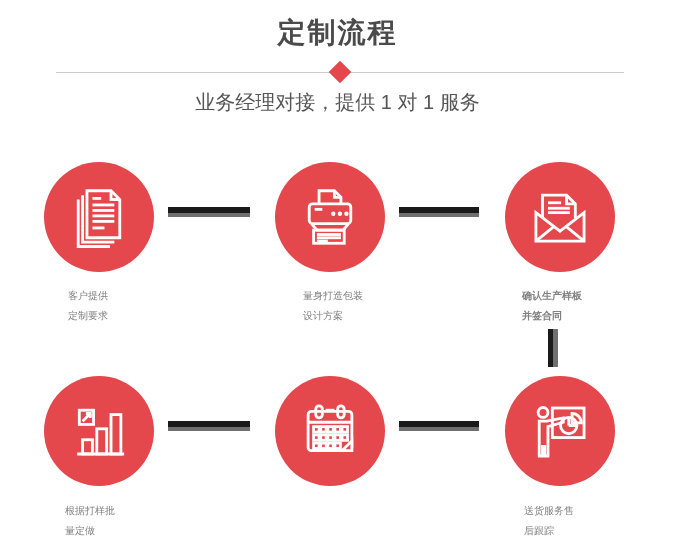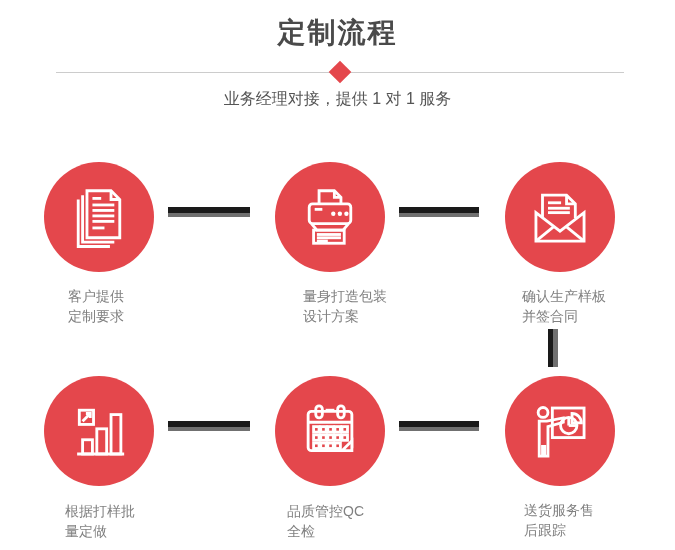--- a/index.html
+++ b/index.html
@@ -15,33 +15,33 @@
   .divider{
     position:absolute;top:72px;left:56px;right:51px;height:0;
     border-top:1px solid var(--divider-color,#ccc);
   }
   .diamond{
     position:absolute;top:64px;left:332px;width:16px;height:16px;
     background:var(--accent-red,#E4474C);transform:rotate(45deg);
   }
   .subtitle{
     position:absolute;top:89px;left:0;width:100%;text-align:center;
-    font-size:16px;color:var(--subtitle-color,#555);
+    font-size:20px;color:var(--subtitle-color,#555);
   }
   .circle{
     position:absolute;width:110px;height:110px;border-radius:50%;
     background:var(--accent-red,#E4474C);
     display:flex;align-items:center;justify-content:center;
   }
   .circle svg{display:block;}
   .icon{stroke:#fff;fill:none;stroke-width:2.6;}
   .fill-red{fill:var(--accent-red,#E4474C);}
   .fill-white{fill:#fff;stroke:none;}
   .step-label{
-    position:absolute;font-size:14px;line-height:20px;
+    position:absolute;font-size:10px;line-height:20px;
     color:var(--label-color,#808080);white-space:pre-line;text-align:left;
   }
   .hbar{
     position:absolute;width:82px;height:10px;
     background:linear-gradient(to bottom,var(--connector-dark,#1a1a1a) 0 55%,var(--connector-gray,#707070) 55% 100%);
   }
   .vbar{
     position:absolute;width:10px;height:38px;
     background:linear-gradient(to right,var(--connector-dark,#1a1a1a) 0 55%,var(--connector-gray,#707070) 55% 100%);
   }
@@ -105,21 +105,21 @@
       <path d="M16,33 V12 H38 L46,20 V33"></path>
       <path d="M38,12 V20 H46"></path>
       <path d="M21,19 H33"></path>
       <path d="M21,24 H41"></path>
       <path d="M21,28 H41"></path>
       <path class="fill-red" d="M10,28 L32,45 L54,28 V54 H10 Z"></path>
       <path d="M10,54 L26,41"></path>
       <path d="M54,54 L38,41"></path>
     </svg>
   </div>
-  <div class="step-label" style="left:522px;top:286px;">确认生产样板
+  <div class="step-label" style="left:522px;top:286px;font-weight:bold;">确认生产样板
 并签合同</div>
 
   <div class="circle" style="left:44px;top:376px;">
     <svg class="icon" width="70" height="70" viewBox="0 0 64 64">
       <rect x="14" y="13" width="13" height="13"></rect>
       <path d="M17,23 L24,16"></path>
       <path d="M20,16 H24 V20"></path>
       <rect x="17" y="40" width="9" height="13"></rect>
       <rect x="30" y="30" width="9" height="23"></rect>
       <rect x="43" y="17" width="9" height="36"></rect>
@@ -146,22 +146,20 @@
         <rect x="30" y="35.5" width="5" height="5"></rect>
         <rect x="36.5" y="35.5" width="5" height="5"></rect>
         <rect x="43" y="35.5" width="5" height="5"></rect>
       <rect x="17" y="43" width="5" height="5"></rect>
         <rect x="23.5" y="43" width="5" height="5"></rect>
         <rect x="30" y="43" width="5" height="5"></rect>
         <rect x="36.5" y="43" width="5" height="5"></rect>
       <path class="fill-red" d="M43,50 L52,41 V50 Z"></path>
     </svg>
   </div>
-  <div class="step-label" style="left:287px;top:501px;">品质管控QC
-全检</div>
 
   <div class="circle" style="left:505px;top:376px;">
     <svg class="icon" width="70" height="70" viewBox="0 0 64 64">
       <rect x="25" y="11" width="29" height="27"></rect>
       <circle cx="40" cy="27" r="7.5"></circle>
       <path d="M40,27 V19.5"></path>
       <path d="M40,27 H47.5"></path>
       <path d="M43,16 A8.5,8.5 0 0 1 51.5,24.5 L43,24.5 Z"></path>
       <circle cx="16.5" cy="15" r="4.5"></circle>
       <path d="M13,23 L20,23 L35,20 L35,24 L21,28 L21,55 L18,55 L18,46 L16,46 L16,55 L13,55 Z"></path>

